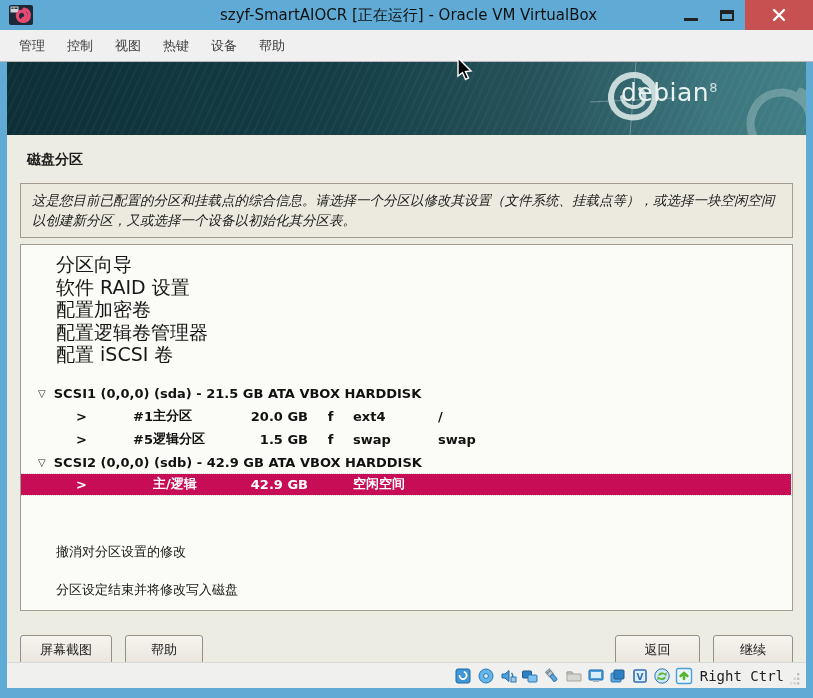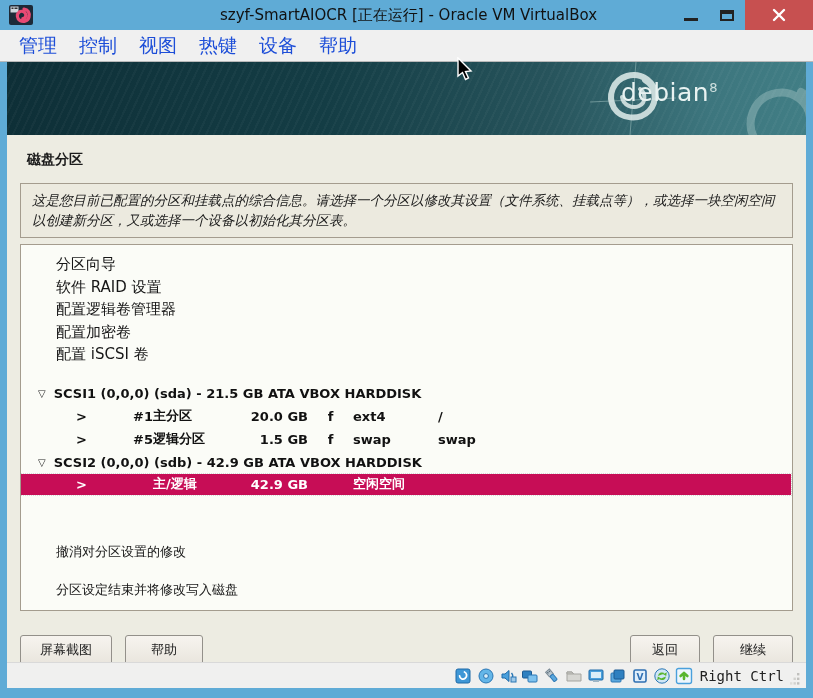--- a/index.html
+++ b/index.html
@@ -13,59 +13,59 @@
   .vm-app-icon { width:26px; height:22px; margin-left:8px; }
   .title-text { position:absolute; left:4px; right:0; text-align:center; font-size:15px; color:#111; }
   .win-controls { position:absolute; right:0; top:0; height:30px; display:flex; align-items:stretch; }
   .btn-min,.btn-max { width:36px; display:flex; align-items:center; justify-content:center; }
   .btn-min .g { width:14px; height:3px; background:#222; margin-top:8px; }
   .btn-max .g { width:14px; height:11px; border:2px solid #222; border-top-width:4px; }
   .btn-close { width:68px; background:#c75050; display:flex; align-items:center; justify-content:center; }
 
   
   .menubar { height:32px; background:#f0f0f0; border-bottom:1px solid #b9b9b9; display:flex; align-items:center; padding-left:10px; gap:4px; }
-  .menu-item { font-size:19px; color:#1d4ed8; padding:4px 9px; cursor:default; }
+  .menu-item { font-size:13px; color:#404040; padding:4px 9px; cursor:default; }
 
   
   .vm-frame { height:626px; padding:0 7px; background:#5fabd6; }
   .vm-screen { width:799px; height:600px; background:#edece2; position:relative; overflow:hidden; }
 
   
   .banner { height:73px; background:linear-gradient(90deg,#0e2f37 0%,#143d45 40%,#27545c 68%,#3d767e 88%,#417e85 100%); position:relative; overflow:hidden; }
   .banner .texture { position:absolute; inset:0; background:repeating-linear-gradient(115deg, rgba(255,255,255,0.03) 0 2px, transparent 2px 7px); }
   .banner .brand { position:absolute; right:88px; top:16px; color:#e8f2f1; font-size:25px; letter-spacing:0.5px; }
   .banner .brand sup { font-size:13px; color:#cfe0df; }
   .swirl-wrap { position:absolute; right:130px; top:0px; }
   .swirl-wrap2 { position:absolute; right:-30px; top:8px; opacity:0.35; }
 
   
   .installer { height:527px; padding:0 13px; position:relative; }
   .page-title { font-size:14px; font-weight:bold; color:#1c1c1c; padding:16px 7px 14px 7px; }
   .desc-box { border:1px solid #a49c8e; background:#eceadf; padding:7px 11px; font-size:13.5px; font-style:italic; color:#1a1a1a; line-height:1.45; }
   .list-box { margin-top:6px; border:1px solid #a49c8e; background:#fbfcf7; height:367px; overflow:hidden; padding-top:8px; }
 
-  .opt-item { font-size:15px; color:#161616; padding:3px 0 3px 35px; line-height:16.5px; }
+  .opt-item { font-size:19px; color:#161616; padding:3px 0 3px 35px; line-height:16.5px; }
   .tree-gap { height:16px; }
   .disk-header { display:flex; align-items:center; font-size:13px; font-weight:bold; color:#111; padding:3px 0 3px 17px; line-height:17px; }
   .disk-header .twisty { font-size:10px; margin-right:8px; font-weight:normal; color:#222; }
 
   .prow { display:grid; grid-template-columns:42px 35px 95px 60px 45px 85px 1fr; padding-left:55px; font-size:13px; font-weight:bold; color:#111; height:23px; align-items:center; }
   .prow .num  { text-align:right; }
   .prow .size { text-align:right; }
   .prow .flag { text-align:center; }
   .prow.selected { background:#c70d56; color:#fff; font-weight:bold; outline:1px dotted #8c6; outline:1px dotted #d8d8d8; height:21px; margin-right:1px; }
 
   .action-gap { height:30px; }
   .action-item { font-size:13px; color:#161616; padding:3px 0 3px 35px; line-height:17px;margin-top:15px; }
   .footer-row { display:flex; justify-content:space-between; margin-top:24px; }
   .fgroup { display:flex; gap:13px; }
   .ibutton { background:linear-gradient(#f7f4ef,#e9e5dd); border:1px solid #93908a; border-radius:3px; font-size:13px; color:#222; padding:5px 0; text-align:center; font-family:inherit; }
   .btn-screenshot { width:92px; }
   .btn-help { width:78px; }
-  .btn-back { width:70px; }
+  .btn-back { width:85px; }
   .btn-continue { width:80px; }
 
   
   .statusbar { height:26px; background:#f0f0ef; border-top:1px solid #d9d9d9; display:flex; align-items:center; justify-content:flex-end; padding-right:6px; gap:2px; }
   .sicon { width:20px; height:20px; display:flex; align-items:center; justify-content:center; }
   .hostkey { font-family:"DejaVu Sans Mono","Liberation Mono",monospace; font-size:14px; color:#222; margin:0 4px 0 4px; }
   .grip { width:10px; height:12px; position:relative; opacity:0.55; }
 
   .cursor { position:absolute; left:456px; top:57px; z-index:50; pointer-events:none; }
 </style>
@@ -131,22 +131,22 @@
       <div class="installer">
         <div class="page-title">磁盘分区</div>
 
         <div class="desc-box">
           <span>这是您目前已配置的分区和挂载点的综合信息。请选择一个分区以修改其设置（文件系统、挂载点等），或选择一块空闲空间以创建新分区，又或选择一个设备以初始化其分区表。</span>
         </div>
 
         <div class="list-box">
           <div class="opt-item">分区向导</div>
           <div class="opt-item">软件 RAID 设置</div>
+          <div class="opt-item">配置加密卷</div>
           <div class="opt-item">配置逻辑卷管理器</div>
-          <div class="opt-item">配置加密卷</div>
           <div class="opt-item">配置 iSCSI 卷</div>
 
           <div class="tree-gap"></div>
 
           <div class="disk-header">
             <span class="twisty">▽</span>
             <span>SCSI1 (0,0,0) (sda) - 21.5 GB ATA VBOX HARDDISK</span>
           </div>
           <div class="prow">
             <span class="arrow">&gt;</span>

